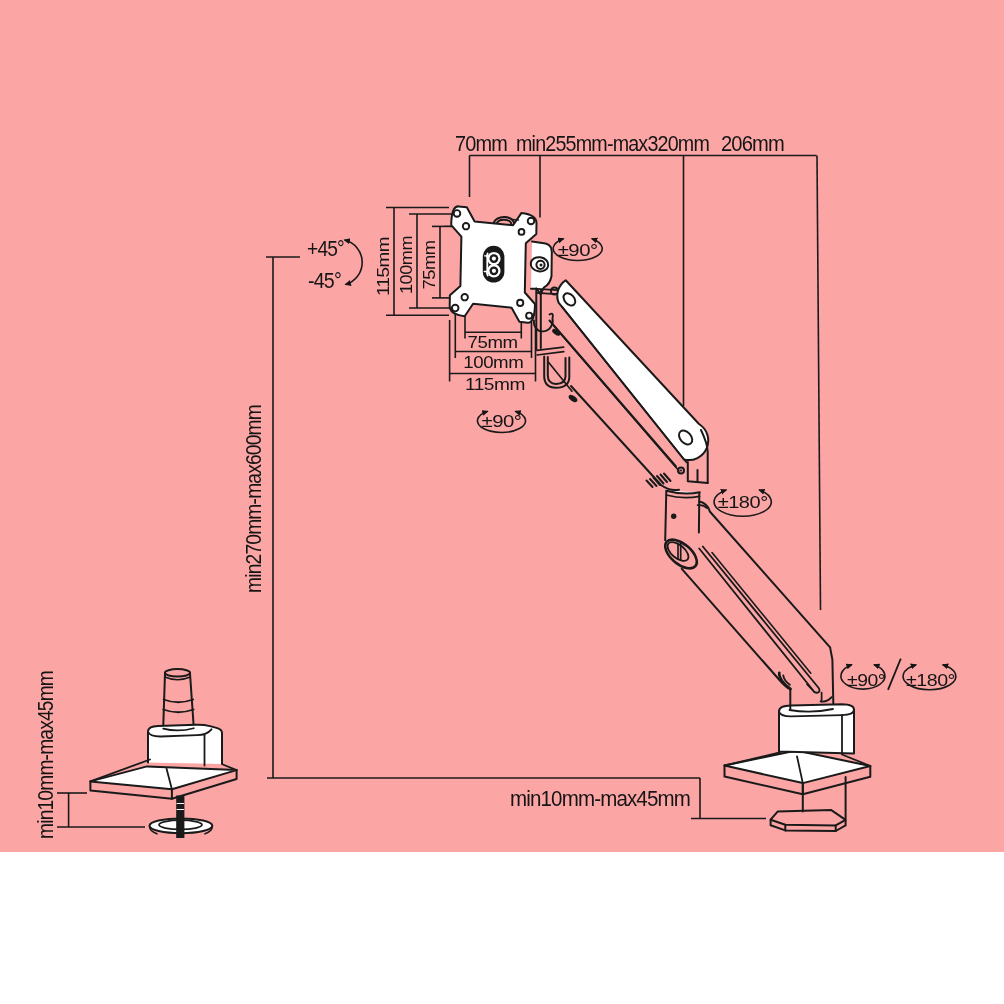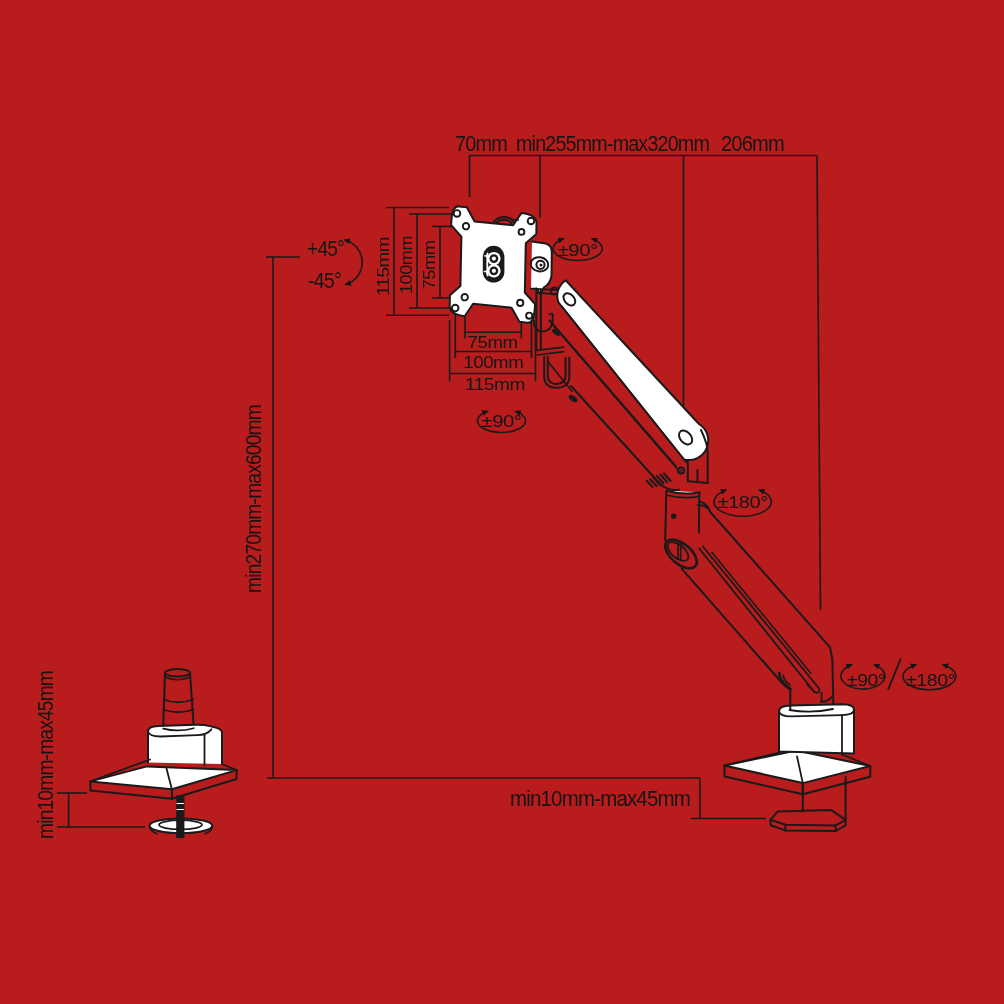--- a/index.html
+++ b/index.html
@@ -1,16 +1,16 @@
 <!DOCTYPE html>
 <html><head>
 <meta charset="utf-8">
 <style>
 html,body{margin:0;padding:0;background:#fff;}
-#page{width:1004px;height:1004px;position:relative;background:#b91c1c;overflow:hidden;}
+#page{width:1004px;height:852px;position:relative;background:#fca5a5;overflow:hidden;}
 svg{position:absolute;left:0;top:0;}
 text{font-family:"Liberation Sans",sans-serif;fill:#151515;}
 .big{font-size:22px;letter-spacing:-0.9px;}
 .sm{font-size:16.5px;letter-spacing:-0.4px;}
 </style>
 </head>
 <body>
 <div id="page">
 <svg width="1004" height="1004" viewBox="0 0 1004 1004">
 <defs>

